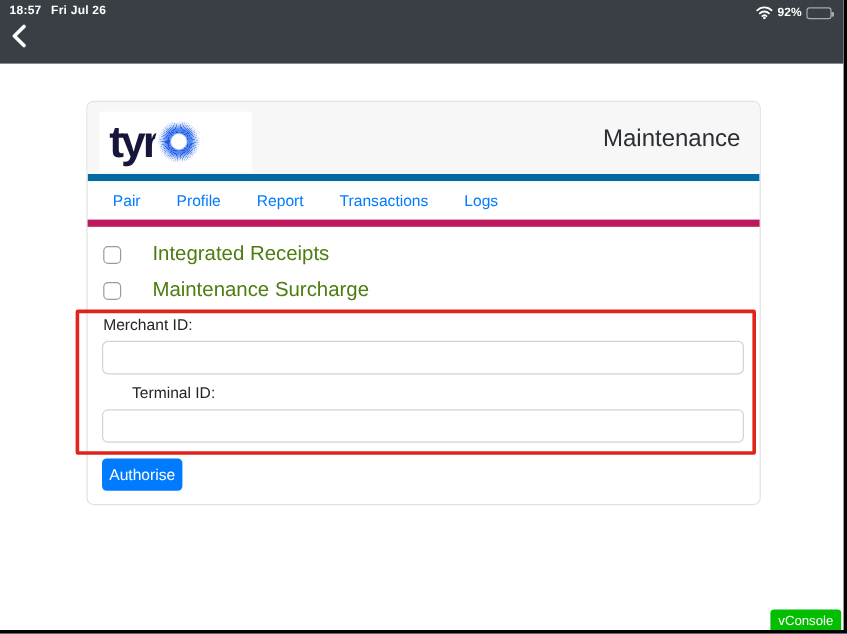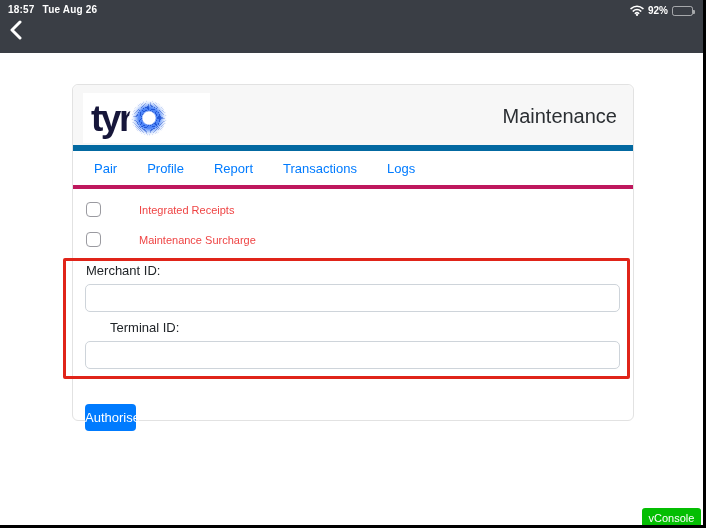--- a/index.html
+++ b/index.html
@@ -70,57 +70,56 @@
       repeating-conic-gradient(from 0deg, #2257d6 0deg 1.6deg, rgba(255,255,255,0) 1.6deg 5.4deg),
       radial-gradient(circle, #4f86f7 0 10px, #a9c6fb 15px, #ffffff 19px);
   }
   .card-title {
     position:absolute; right:16px; top:20px;
     font-size:20px; color:#2b2f33;
   }
 
   .tabs {
     display:flex; align-items:stretch; height:38px;
-    border-bottom:4px solid #be185d; padding-left:6px;
+    border-bottom:6px solid #be185d; padding-left:6px;
   }
   .tab {
     display:flex; align-items:center; padding:0 15px;
     color:var(--accent_blue, #007bff); font-size:13px; cursor:pointer;
     text-decoration:none;
   }
 
   .check-row { position:absolute; left:13px; display:flex; align-items:center; }
   .check-row.first  { top:117px; }
   .check-row.second { top:147px; }
   .checkbox {
     width:15px; height:15px; border:1.5px solid #9a9aa0; border-radius:4px;
     background:#ffffff; cursor:pointer;
   }
-  .check-label { margin-left:38px; font-size:11px; color:#ef4444; }
+  .check-label { margin-left:26px; font-size:17px; color:#4d7c0f; }
 
   .field-label {
     position:absolute; left:13px; font-size:13px; color:#212529;
   }
   .field-label.merchant { top:178px; }
   .field-label.terminal { top:235px;margin-left:24px; }
   .text-input {
     position:absolute; left:12px; width:535px; height:28px;
     border:1px solid #ced4da; border-radius:5px; background:#fff;
     font-size:13px; color:#212529; padding:0 10px;
     font-family:"Liberation Sans", sans-serif; outline:none;
   }
   .text-input.merchant { top:199px; }
   .text-input.terminal { top:256px; }
 
   .authorise-btn {
-    position:absolute; left:12px; top:297px; width:51px; height:27px;
+    position:absolute; left:12px; top:297px; width:67px; height:27px;
     background:var(--accent_blue, #007bff); color:#ffffff; border:none;
     border-radius:4px; font-size:13px; font-family:"Liberation Sans", sans-serif;
     cursor:pointer;
-    margin-top:22px;
   }
 
   
   .annotation-rect {
     position:absolute; left:63px; top:258px; width:567px; height:121px;
     border:3px solid var(--annotation_red, #e02419);
     border-radius:2px; pointer-events:none; z-index:20;
   }
 
   
@@ -131,21 +130,21 @@
     display:flex; align-items:center; justify-content:center; cursor:pointer;
   }
 </style>
 </head>
 <body>
 
 <div class="screen">
 
   <div class="topbar">
     <div class="status-left">
-      <span>18:57</span><span class="date">Tue Aug 26</span>
+      <span>18:57</span><span class="date">Fri Jul 26</span>
     </div>
     <div class="status-right">
       <span class="wifi-icon">
         <svg width="14" height="11" viewBox="0 0 14 11">
           <path d="M1 3.6 A8.6 8.6 0 0 1 13 3.6" fill="none" stroke="#ffffff" stroke-width="1.5" stroke-linecap="round"></path>
           <path d="M3.2 6.1 A5.5 5.5 0 0 1 10.8 6.1" fill="none" stroke="#ffffff" stroke-width="1.5" stroke-linecap="round"></path>
           <path d="M5.3 8.4 A2.5 2.5 0 0 1 8.7 8.4" fill="none" stroke="#ffffff" stroke-width="1.5" stroke-linecap="round"></path>
           <circle cx="7" cy="9.9" r="1.1" fill="#ffffff"></circle>
         </svg>
       </span>

